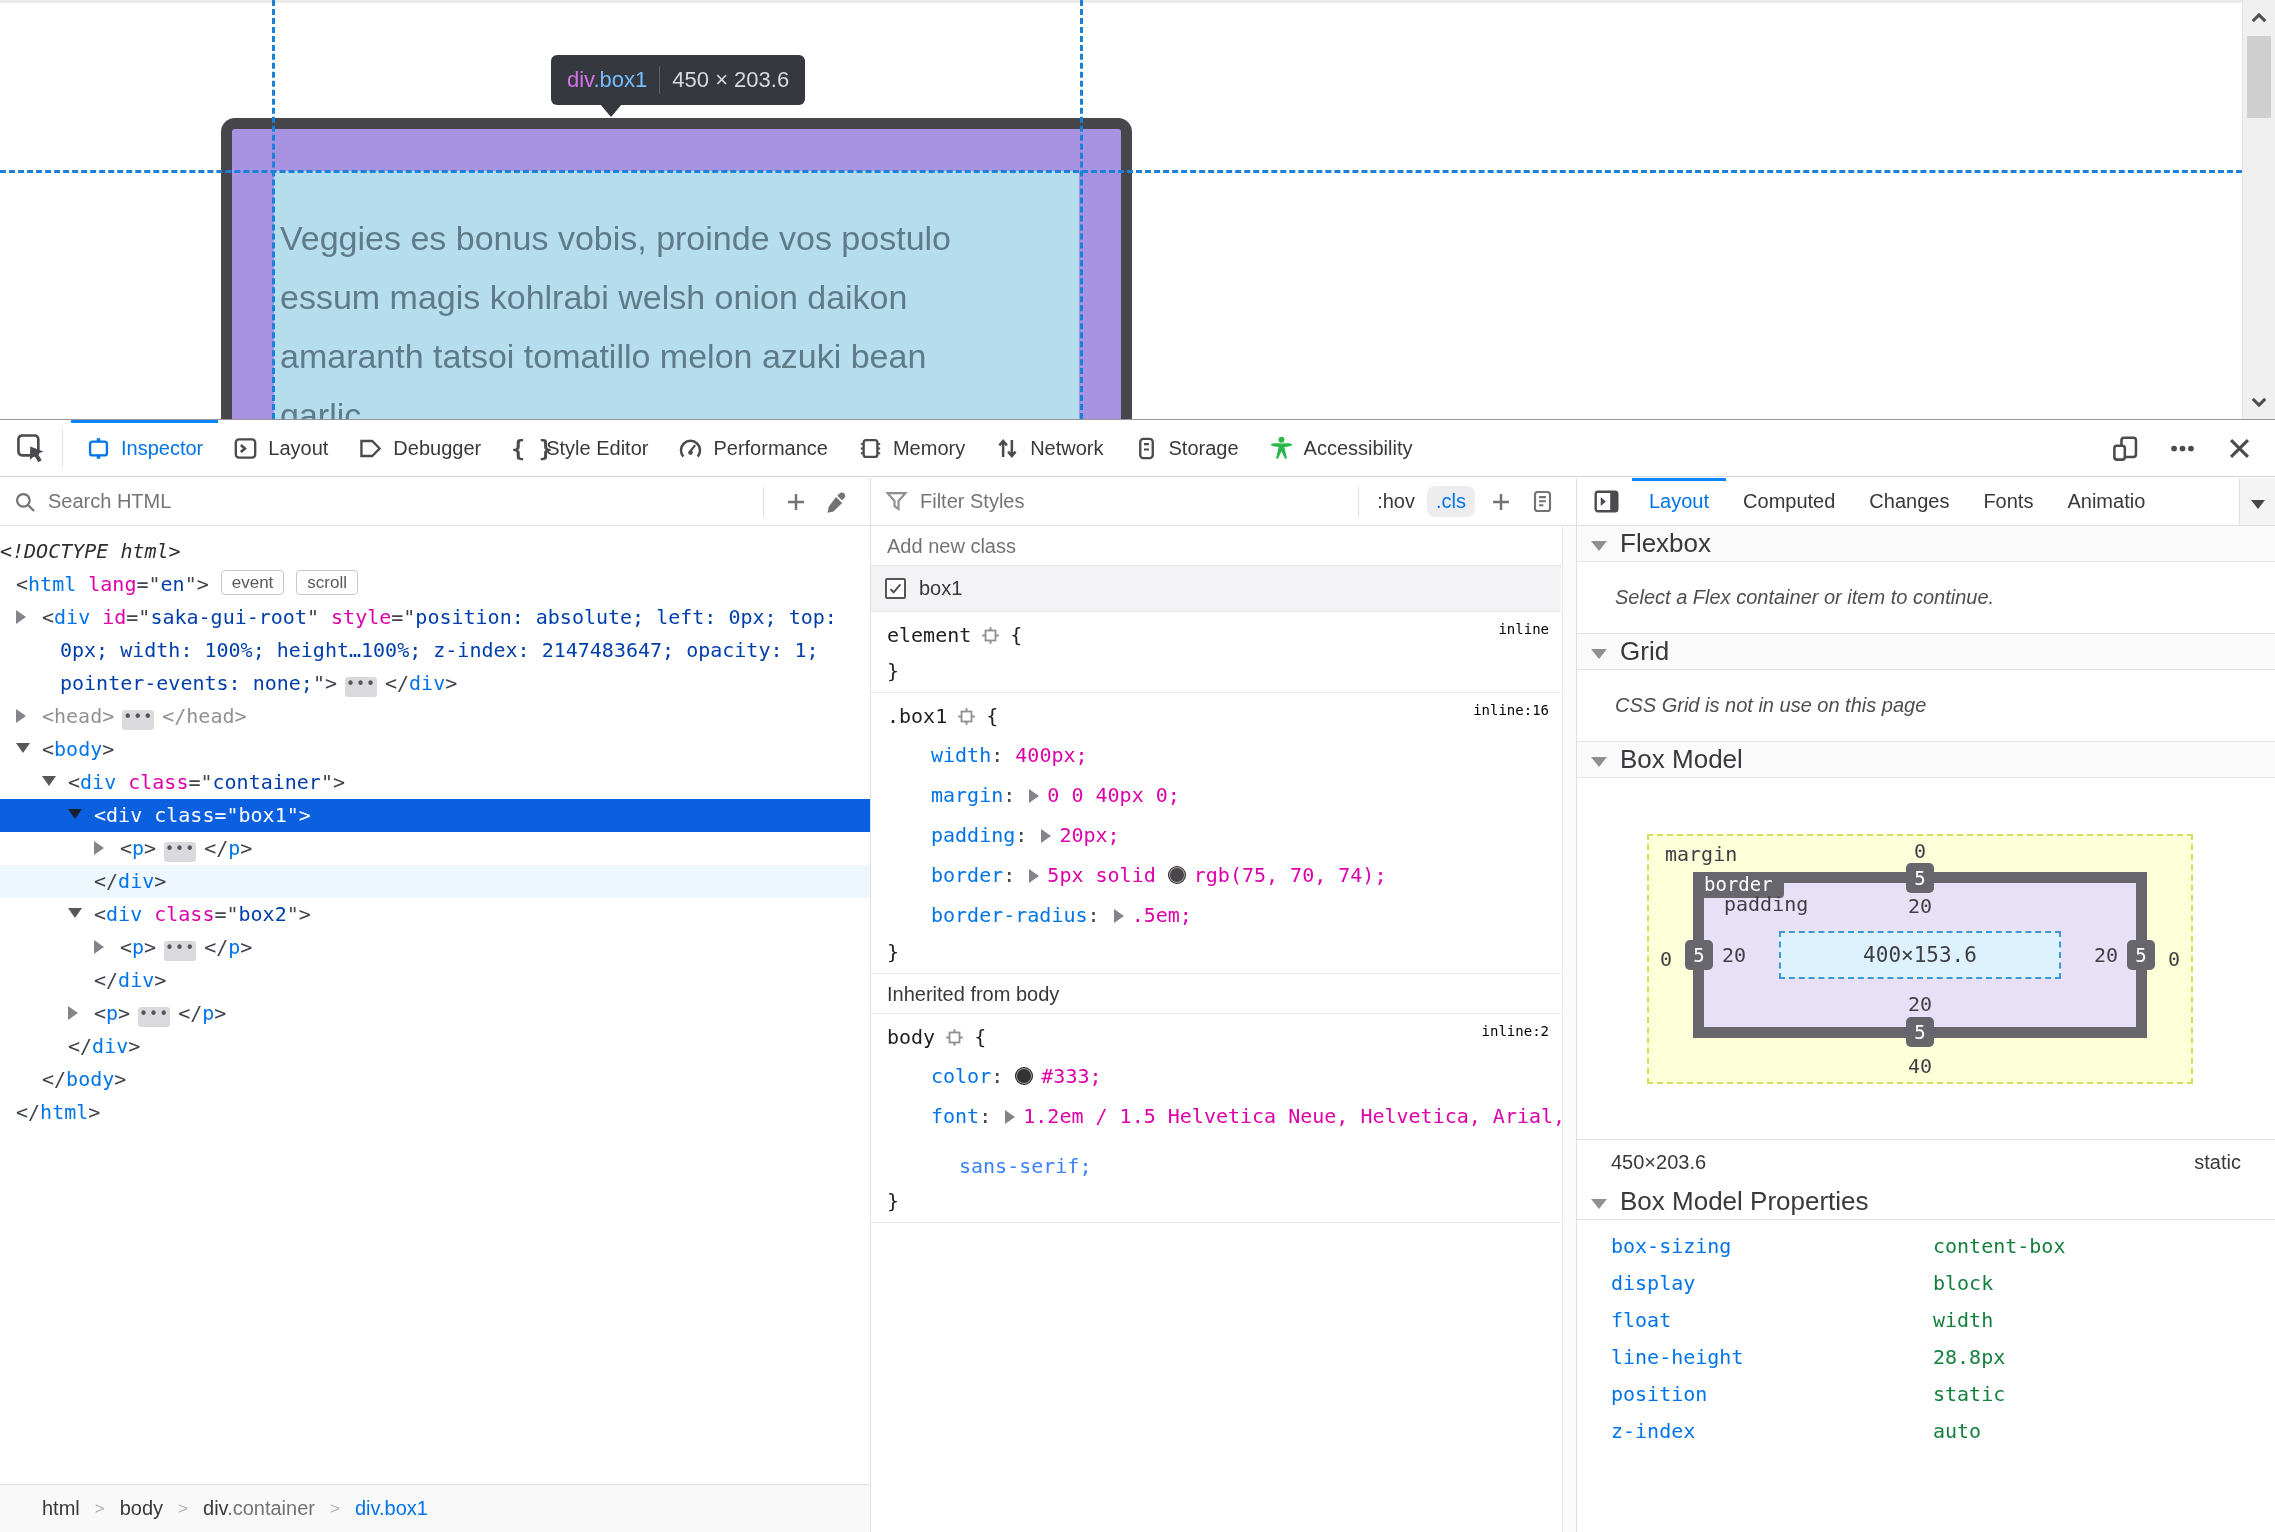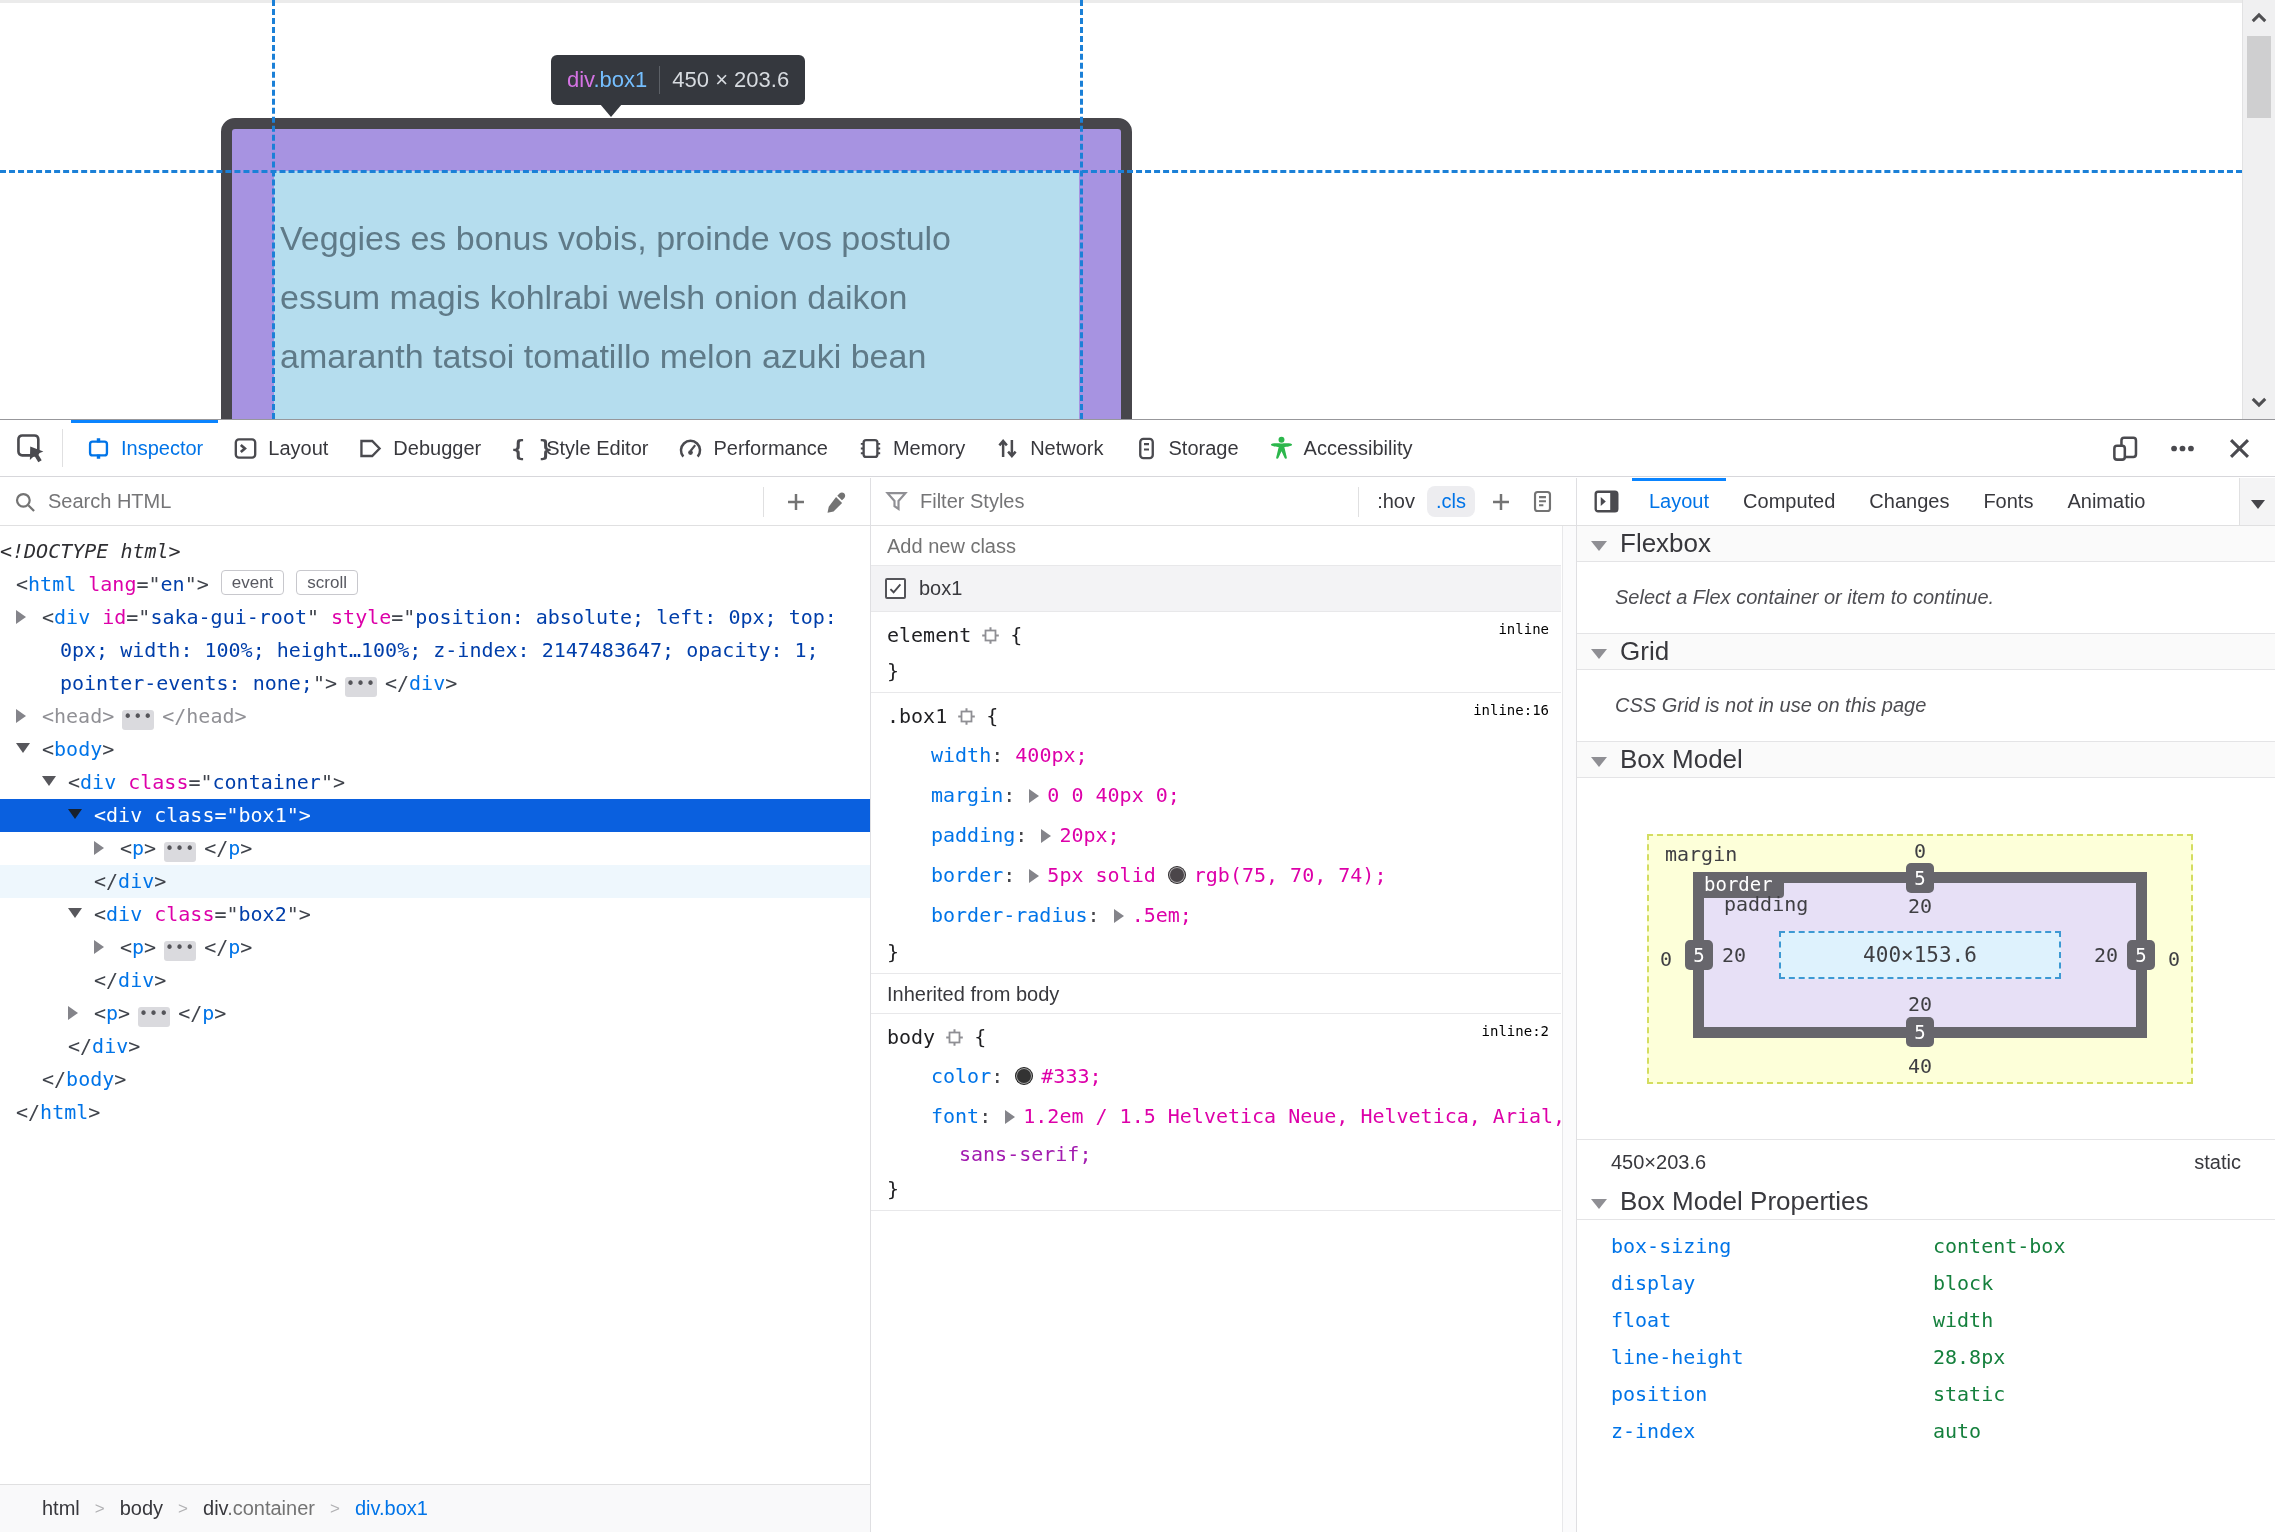--- a/index.html
+++ b/index.html
@@ -113,21 +113,21 @@
   .link{position:absolute;top:9px;right:12px;color:#000000;font-size:14px;}
   .prop{height:40px;line-height:40px;padding-left:60px;white-space:pre;}
   .p-name{color:#0074e8;}
   .p-colon{color:#45454a;}
   .p-val{color:#dd00a9;}
   .p-tw{display:inline-block;width:0;height:0;border-style:solid;border-width:7px 0 7px 10px;
     border-color:transparent transparent transparent #84848a;margin:0 8px 0 2px;vertical-align:-1px;}
   .sw{display:inline-block;width:18px;height:18px;border-radius:50%;vertical-align:-2px;margin-right:8px;
     border:1px solid rgba(0,0,0,.4);box-shadow:inset 0 0 0 1px rgba(255,255,255,.55);}
   .close-brace{height:34px;line-height:34px;padding-left:16px;}
-  .wrapline{height:36px;line-height:36px;padding-left:88px;color:#a21caf;white-space:pre;}
+  .wrapline{height:36px;line-height:36px;padding-left:88px;color:#3b82f6;white-space:pre;margin-top:12px;}
   .inh{height:40px;line-height:40px;padding-left:16px;font-family:"Liberation Sans",sans-serif;font-size:20px;
     color:#38383d;border-bottom:1px solid #e8e8ea;background:#fff;}
   .r-hov{color:#38383d;font-size:20px;font-family:"Liberation Sans",sans-serif;margin:0 6px;}
   .r-cls{color:#0074e8;font-size:20px;font-family:"Liberation Sans",sans-serif;background:#ededf0;
     border-radius:8px;padding:4px 9px;margin:0 6px;}
 
   
   .side-tabs{height:48px;display:flex;align-items:center;border-bottom:1px solid #e0e0e1;position:relative;
     padding-left:12px;overflow:hidden;}
   .side-tabs .toggle{width:27px;height:27px;color:#4a4a4f;margin:0 12px 0 4px;flex:none;}
@@ -183,20 +183,21 @@
 
   <div class="vp">
     <div class="vp-topline"></div>
 
     <div class="box1">
       <div class="box1-content">
         <div class="page-lines" id="page-lines">
             <div>Veggies es bonus vobis, proinde vos postulo</div>
             <div>essum magis kohlrabi welsh onion daikon</div>
             <div>amaranth tatsoi tomatillo melon azuki bean</div>
+            <div>garlic</div>
           </div>
       </div>
     </div>
 
     <div class="gv" style="left:272px"></div>
     <div class="gv" style="left:1080px"></div>
     <div class="gh"></div>
 
     <div class="tooltip">
       <span><span class="tt-tag">div</span><span class="tt-cls">.box1</span></span>

